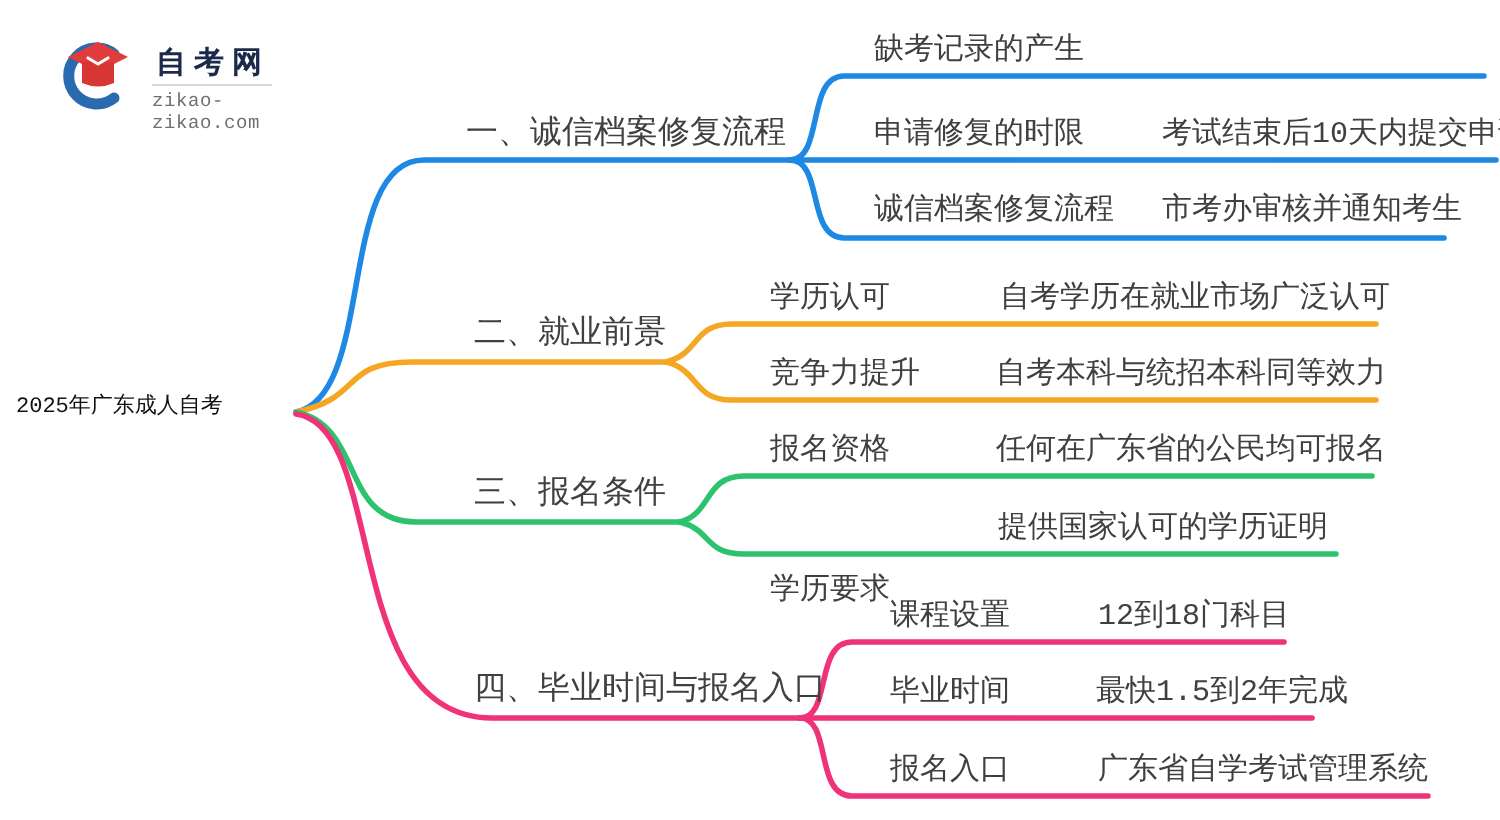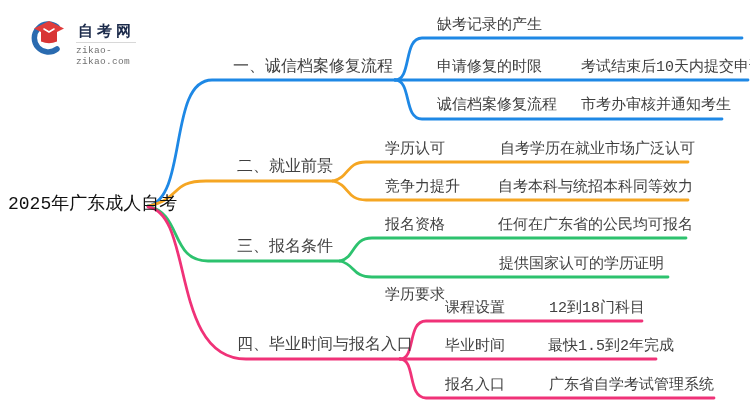--- a/index.html
+++ b/index.html
@@ -2,21 +2,21 @@
 <html><head>
 <meta charset="utf-8">
 <style>
   html,body{margin:0;padding:0;background:#fff;}
   #stage{
     position:relative;width:750px;height:410px;overflow:hidden;background:#ffffff;
     font-family:Liberation Mono, monospace;color:#1c1c1c;border-radius:20px;
   }
   #connectors{position:absolute;left:0;top:0;}
   .txt{position:absolute;white-space:nowrap;line-height:1;color:#404040;}
-  .root-label{font-size:18px;height:21px;line-height:21px;color:#111;}
+  .root-label{font-size:11px;height:21px;line-height:21px;color:#111;}
   .branch-label{font-size:16px;height:20px;line-height:20px;}
   .node-label,.node-value{font-size:15px;height:19px;line-height:19px;}
   
   #logo{position:absolute;left:28px;top:14px;width:120px;height:44px;cursor:pointer;}
   #logo-icon{position:absolute;left:2px;top:4px;}
   #logo-name{position:absolute;left:50px;top:8px;font-size:15px;font-weight:bold;
              letter-spacing:4px;color:#1b2a4a;}
   #logo-divider{position:absolute;left:48px;top:28px;width:60px;height:1px;background:#d8d8d8;}
   #logo-url{position:absolute;left:48px;top:31px;font-size:9.5px;color:#707070;letter-spacing:.3px;}
 </style>

